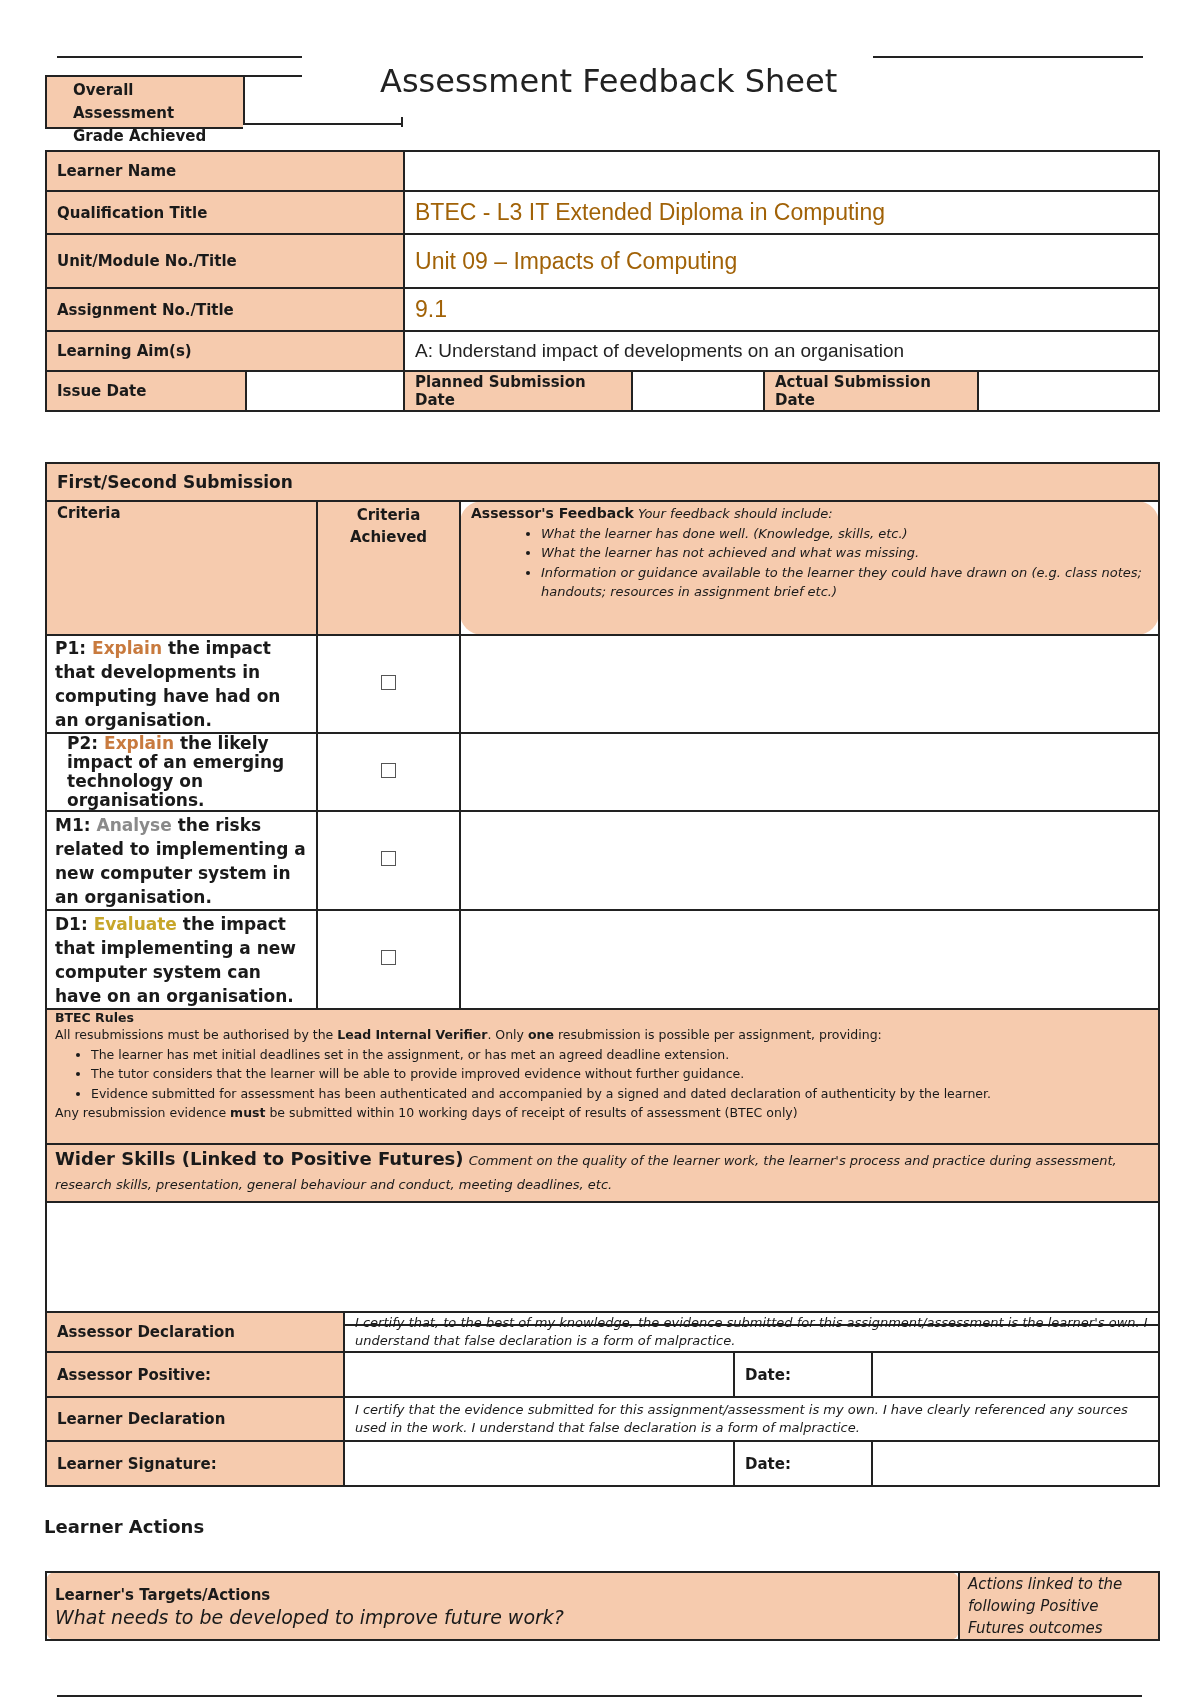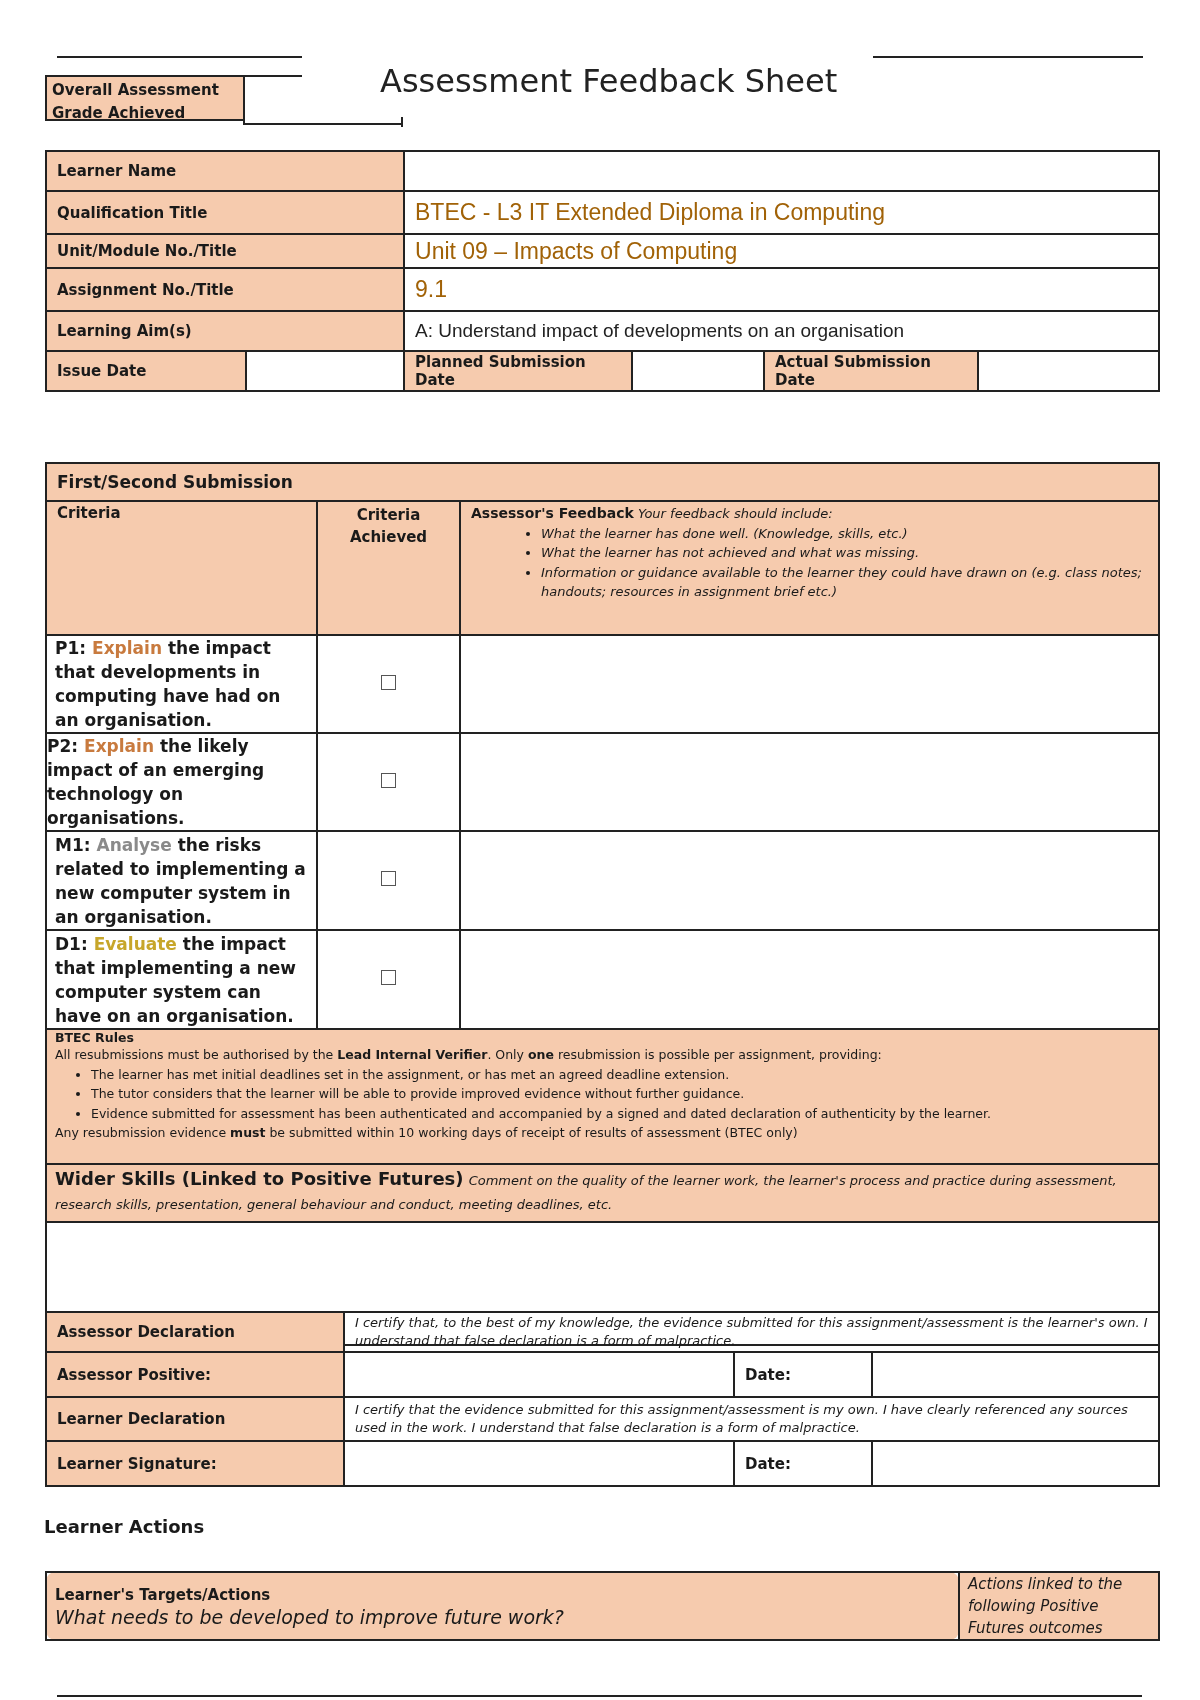--- a/index.html
+++ b/index.html
@@ -20,21 +20,21 @@
   .kw-gray { color: #8a8a8a; }
   .kw-yellow { color: #c7a62a; }
 </style>
 </head>
 <body>
 
 <div class="hline" style="left:57px; top:56px; width:245px;"></div>
 <div class="hline" style="left:873px; top:56px; width:270px;"></div>
 <div class="hline" style="left:245px; top:75px; width:57px;"></div>
 
-<div class="abs peach" style="left:45px; top:75px; width:198px; height:46px; border:2px solid #222; border-right:none; padding:2px 5px; box-sizing:border-box; font-weight:bold; font-size:15px; line-height:23px;">
+<div class="abs peach" style="left:45px; top:75px; width:198px; height:54px; border:2px solid #222; border-right:none; padding:2px 26px; box-sizing:border-box; font-weight:bold; font-size:15px; line-height:23px;">
   <div>Overall Assessment</div>
   <div>Grade Achieved</div>
 </div>
 <div class="abs" style="left:243px; top:75px; width:160px; height:50px; border-left:2px solid #222; border-bottom:2px solid #222; box-sizing:border-box;">
   <span></span>
 </div>
 <div class="abs" style="left:401px; top:117px; width:2px; height:10px; background:#222;"></div>
 
 <div class="abs" style="left:380px; top:62px; font-size:32px; color:#222;">Assessment Feedback Sheet</div>
 
@@ -49,21 +49,21 @@
     </colgroup>
   <tbody>
       <tr style="height:40px">
     <td colspan="2" class="peach lbl">Learner Name</td>
     <td colspan="4"></td>
   </tr>
   <tr style="height:43px">
     <td colspan="2" class="peach lbl">Qualification Title</td>
     <td colspan="4" class="val">BTEC - L3 IT Extended Diploma in Computing</td>
   </tr>
-  <tr style="height:34px">
+  <tr style="height:54px">
     <td colspan="2" class="peach lbl">Unit/Module No./Title</td>
     <td colspan="4" class="val">Unit 09 – Impacts of Computing</td>
   </tr>
   <tr style="height:43px">
     <td colspan="2" class="peach lbl">Assignment No./Title</td>
     <td colspan="4" class="val">9.1</td>
   </tr>
   <tr style="height:40px">
     <td colspan="2" class="peach lbl">Learning Aim(s)</td>
     <td colspan="4" class="val-sm">A: Understand impact of developments on an organisation</td>
@@ -88,40 +88,40 @@
   <tbody>
       <tr style="height:38px">
     <td colspan="3" class="peach" style="font-weight:bold; font-size:17px;">First/Second Submission</td>
   </tr>
   <tr style="height:134px">
     <td class="peach" style="vertical-align:top; padding-top:2px; font-weight:bold; font-size:15px;"><span>Criteria</span></td>
     <td class="peach" style="vertical-align:top; padding-top:2px; text-align:center; font-weight:bold; font-size:15px; line-height:22px;">
       <div>Criteria</div>
       <div>Achieved</div>
     </td>
-    <td class="peach" style="vertical-align:top; padding-top:2px; font-size:13px; line-height:19.5px;">
+    <td class="peach" style="vertical-align:top; padding-top:2px; font-size:13px; line-height:19.5px;border-radius:22px;">
       <span style="font-weight:bold; font-size:14px;">Assessor's Feedback</span>
       <span class="it">Your feedback should include:</span>
       <ul class="it">
         <li>What the learner has done well. (Knowledge, skills, etc.)</li>
         <li>What the learner has not achieved and what was missing.</li>
         <li>Information or guidance available to the learner they could have drawn on (e.g. class notes; handouts; resources in assignment brief etc.)</li>
       </ul>
     </td>
   </tr>
   <tr style="height:74px">
     <td style="font-weight:bold; font-size:17px; line-height:24px; padding-left:8px;">
       <span>P1:</span>
       <span class="kw-orange">Explain</span><span> the impact that developments in computing have had on an organisation.</span>
     </td>
     <td style="text-align:center;"><span class="checkbox"></span></td>
     <td></td>
   </tr>
   <tr style="height:75px">
-    <td style="font-weight:bold; font-size:17px; line-height:24px; padding-left:0;">
+    <td style="font-weight:bold; font-size:17px; line-height:19px; padding-left:20px;">
       <span>P2:</span>
       <span class="kw-orange">Explain</span><span> the likely impact of an emerging technology on organisations.</span>
     </td>
     <td style="text-align:center;"><span class="checkbox"></span></td>
     <td></td>
   </tr>
   <tr style="height:99px">
     <td style="font-weight:bold; font-size:17px; line-height:24px; padding-left:8px;">
       <span>M1:</span>
       <span class="kw-gray">Analyse</span><span> the risks related to implementing a new computer system in an organisation.</span>

